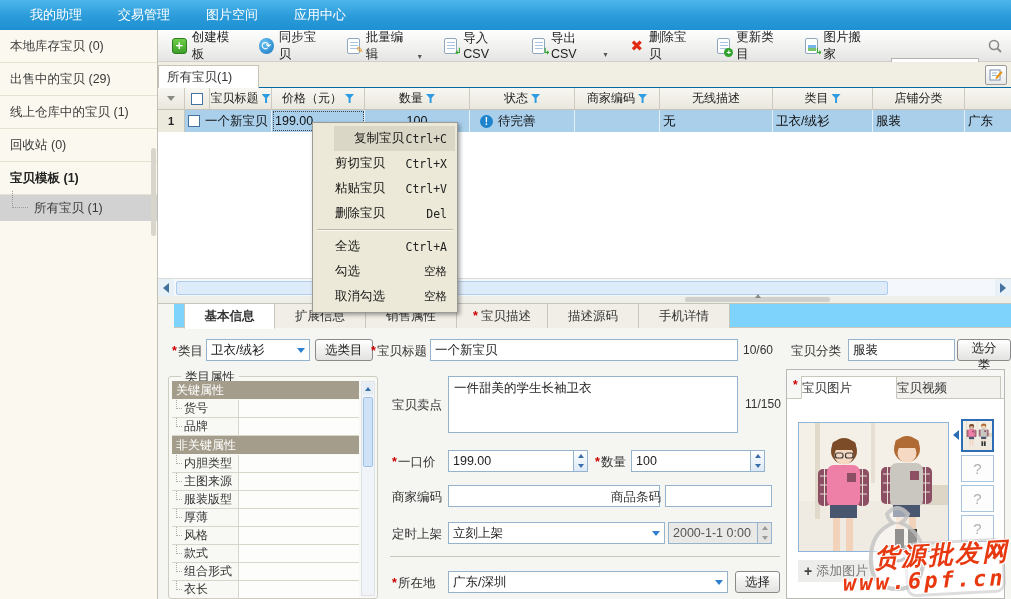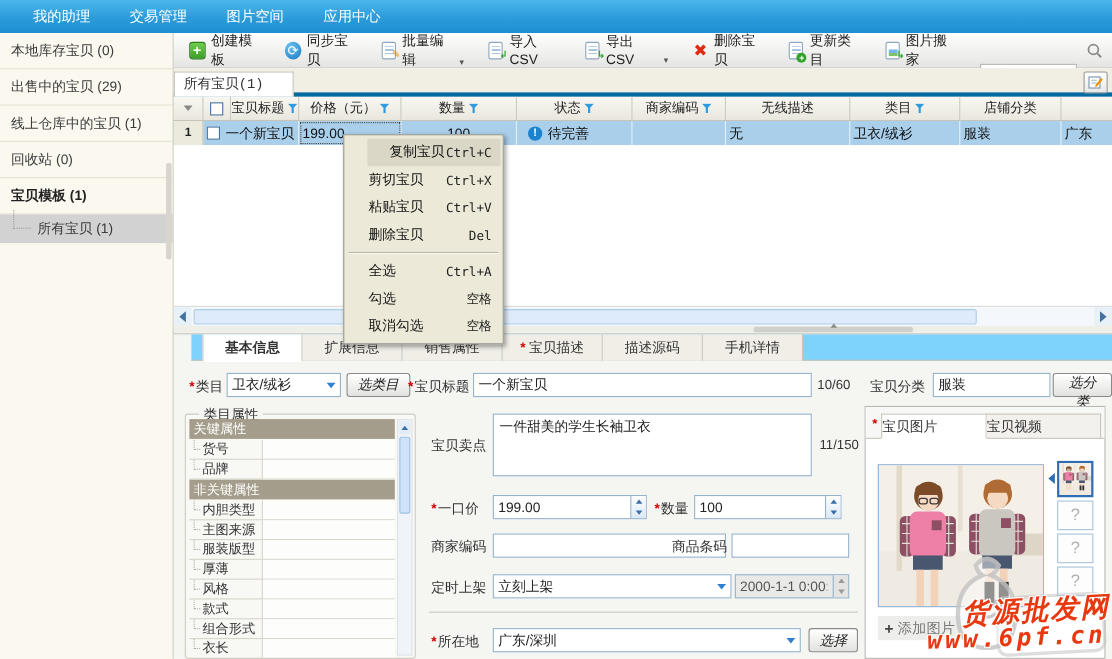--- a/index.html
+++ b/index.html
@@ -43,21 +43,21 @@
   .b-arr-out { right:-6px; bottom:-3px; color:#2fa32a; }
   .b-plus { right:-4px; bottom:-4px; width:9px; height:9px; background:#2fa32a; border-radius:50%; color:#fff; font-size:8px; line-height:9px; text-align:center; }
   .b-pic { left:2px; top:6px; width:8px; height:6px; background:linear-gradient(#76b6e8 50%,#7cc46a 50%); }
   .ic-del { color:#e02a12; font-weight:bold; font-size:15px; }
   .searchwrap { margin-left:auto; margin-right:8px; display:flex; align-items:center; }
   .searchbox { width:88px; height:20px; border:1px solid #b5b5b0; background:#fff; padding:0 4px; font-size:12px; color:#8b5cf6;margin-top:44px; }
   .searchbox::placeholder { color:#9a9a9a; }
   .mag { margin-left:8px; }
 
   
-  .listtabs { position:absolute; left:0; top:32px; width:853px; height:26px; background:#f1eee4; border-bottom:4px solid #0369a1;font-family:Liberation Mono, monospace; }
+  .listtabs { position:absolute; left:0; top:32px; width:853px; height:26px; background:#f1eee4; border-bottom:1px solid #0369a1; }
   .listtab { position:absolute; left:0; top:3px; height:23px; line-height:23px; padding:0 26px 0 8px; background:#fff;
     border:1px solid #c6c3b8; border-bottom:none; font-size:12.5px; color:#333; }
   .editbtn { position:absolute; right:4px; top:3px; width:22px; height:20px; background:linear-gradient(#fff,#e8e8e8);
     border:1px solid #9a9a9a; border-radius:2px; display:flex; align-items:center; justify-content:center; cursor:pointer; }
 
   
   .grid-head { position:absolute; left:0; top:58px; width:853px; height:22px; display:flex;
     background:linear-gradient(#f8f7f2,#e9e7dd); border-bottom:1px solid #c6c3b8; }
   .hcell { position:relative; display:flex; align-items:center; justify-content:center; gap:3px;
     border-right:1px solid #cdcabf; font-size:12px; color:#222; overflow:hidden; white-space:nowrap; }
@@ -96,21 +96,21 @@
   .dtab.active { background:#fff; border-bottom:1px solid #fff; height:25px; font-weight:bold; }
   .req { color:#cc0000; font-weight:bold; margin-right:1px; }
 
   .flabel { position:absolute; font-size:12.5px; color:#333; white-space:nowrap; }
   .inputbox { position:absolute; height:22px; border:1px solid #95b3cd; background:#fff; font-size:12.5px; color:#222; padding:0 4px; }
   .ddl { position:absolute; height:22px; line-height:20px; border:1px solid #95b3cd; background:#fff; padding:0 18px 0 4px;
     font-size:12.5px; color:#222; cursor:pointer; white-space:nowrap; overflow:hidden; }
   .ddl .arr { position:absolute; right:4px; top:8px; width:0; height:0;
     border-left:4px solid transparent; border-right:4px solid transparent; border-top:5px solid #2e7fd0; }
   .pushbtn { position:absolute; height:22px; padding:0 9px; background:linear-gradient(#ffffff,#e2e2e0);
-    border:1px solid #8a8a8a; border-radius:3px; font-size:12.5px; color:#222; cursor:pointer;font-style:italic; }
+    border:1px solid #8a8a8a; border-radius:3px; font-size:12.5px; color:#222; cursor:pointer; }
   .counter { position:absolute; font-size:12px; color:#333; }
   .spinbox { position:absolute; height:22px; border:1px solid #95b3cd; background:#fff; }
   .spinbox input { position:absolute; left:0; top:0; right:15px; bottom:0; border:none; padding:0 4px; font-size:12.5px; color:#222; width:calc(100% - 15px); background:transparent; }
   .spin { position:absolute; right:0; top:0; bottom:0; width:14px; border-left:1px solid #95b3cd;
     background:linear-gradient(#fdfeff,#dce9f6); display:flex; flex-direction:column; cursor:pointer; }
   .spin i { flex:1; display:flex; align-items:center; justify-content:center; }
   .sarr-u { width:0;height:0;border-left:3px solid transparent;border-right:3px solid transparent;border-bottom:4px solid #3a6ea8; }
   .sarr-d { width:0;height:0;border-left:3px solid transparent;border-right:3px solid transparent;border-top:4px solid #3a6ea8; }
   .spin.disabled { background:#e4e4e2; }
   .spin.disabled .sarr-u { border-bottom-color:#9a9a98; }

